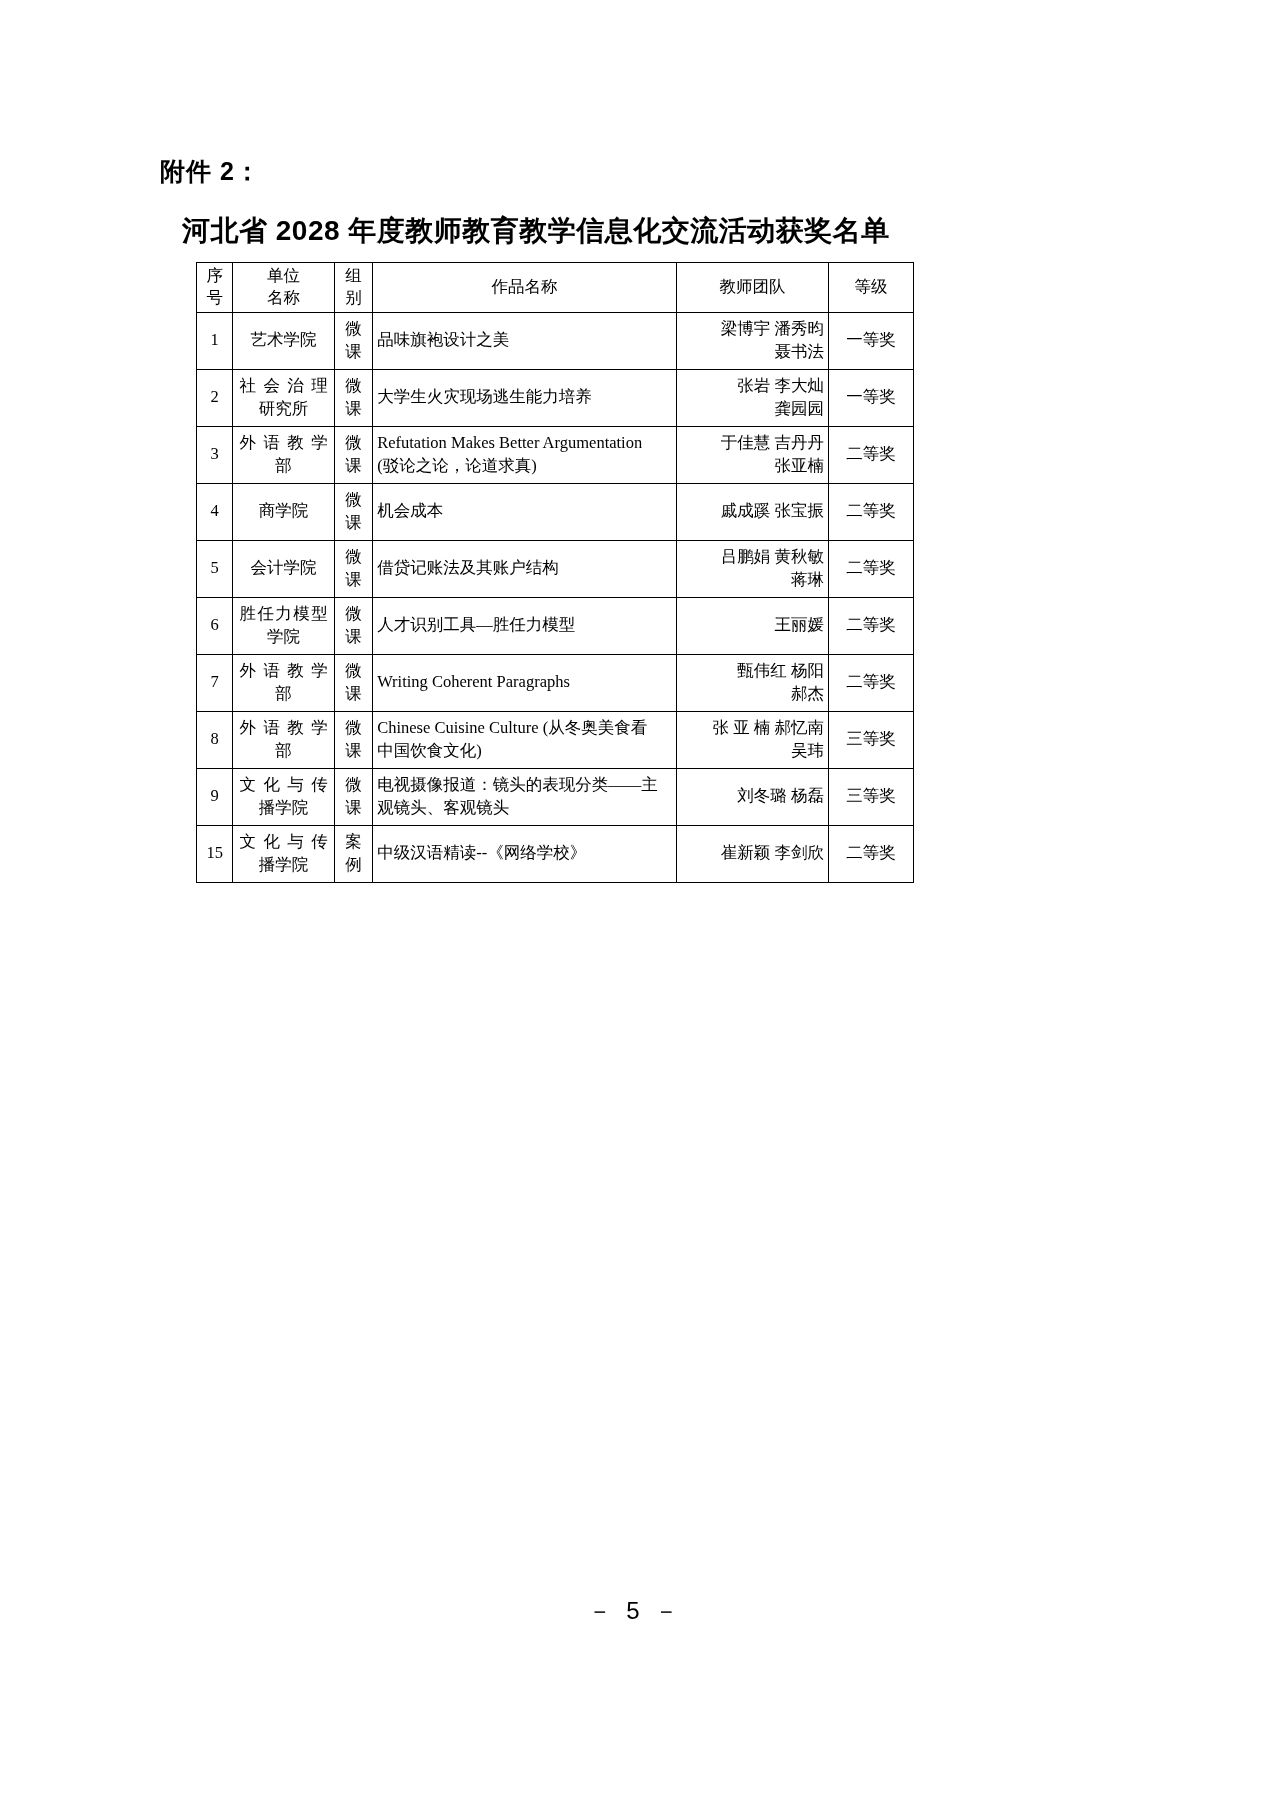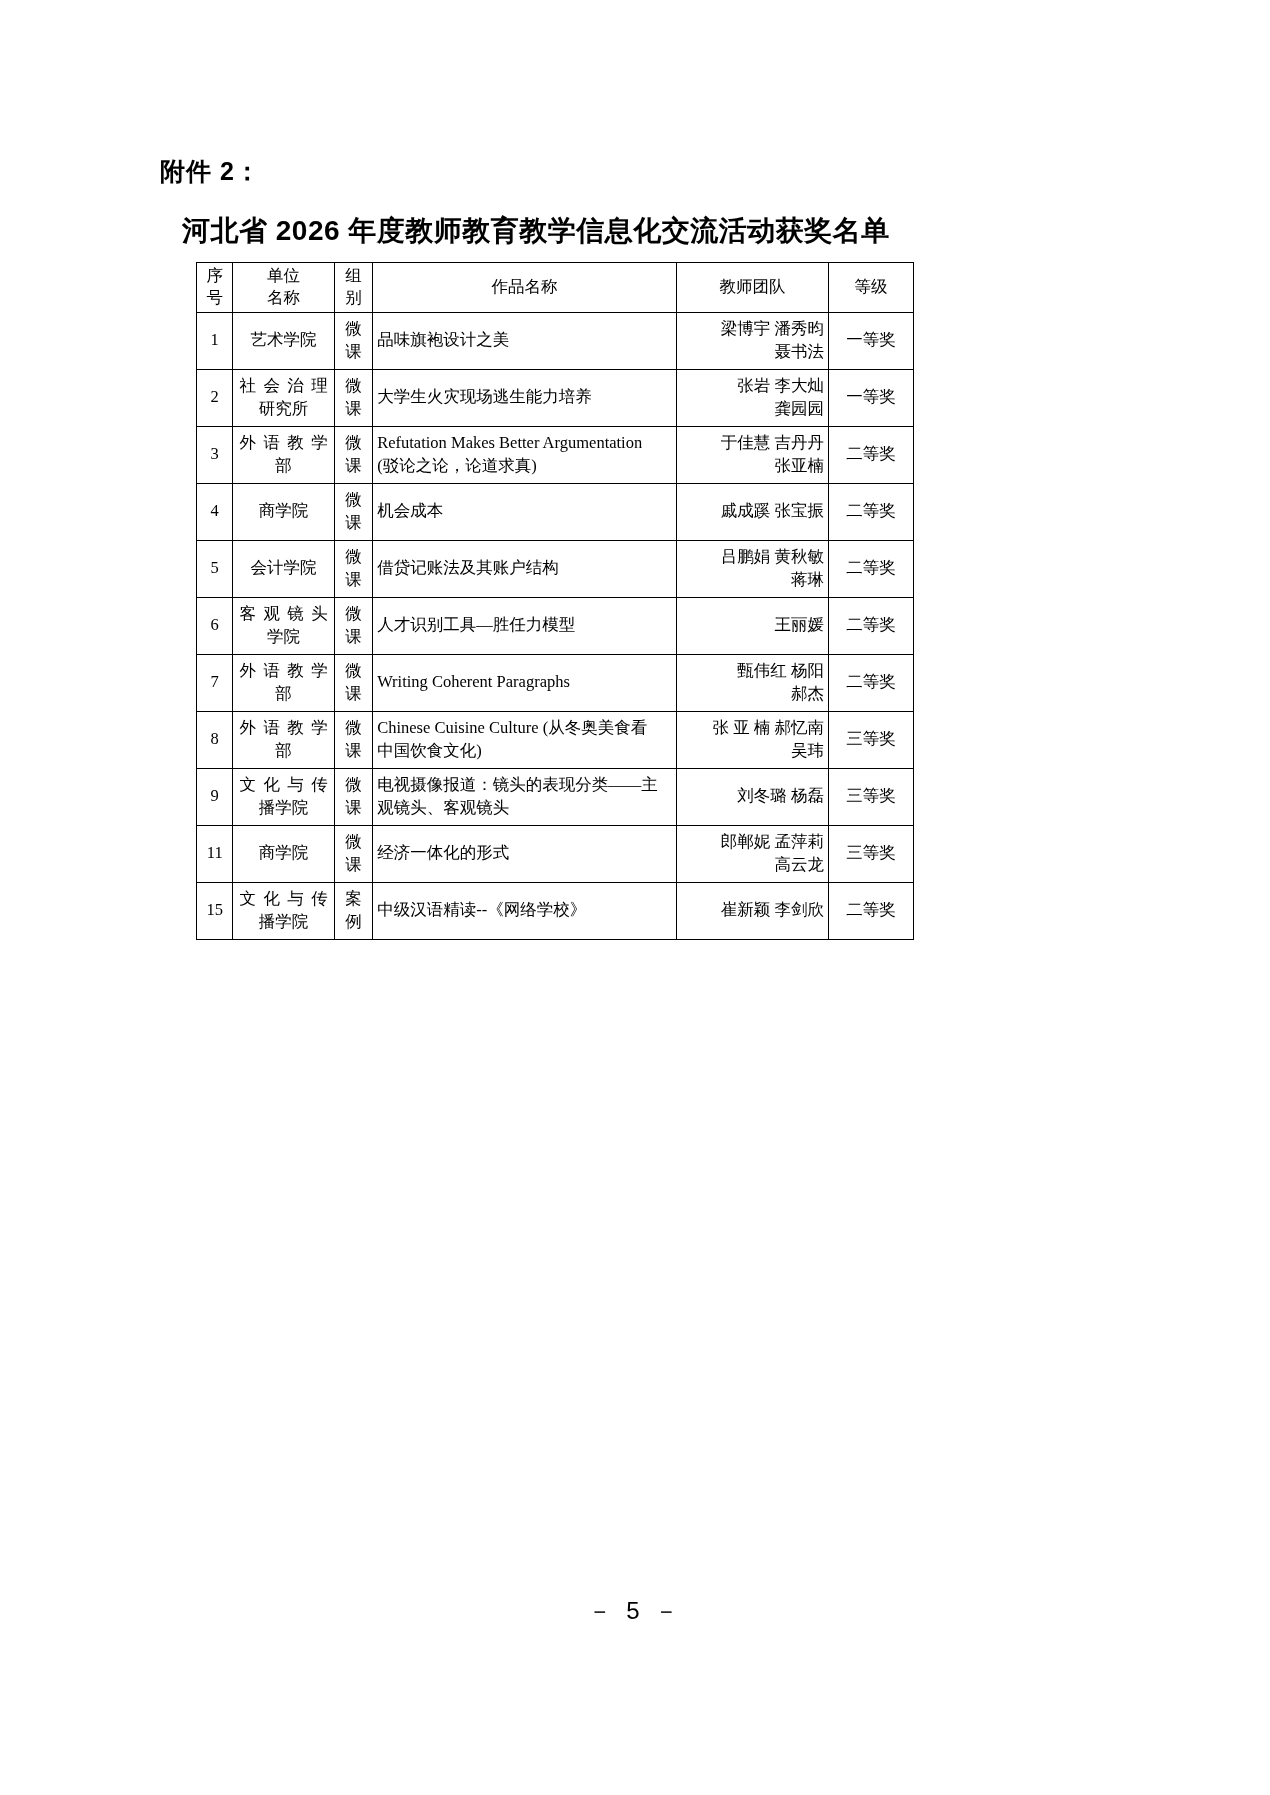--- a/index.html
+++ b/index.html
@@ -127,21 +127,21 @@
     letter-spacing: 4px;
   }
 </style>
 </head>
 <body>
 
 <div class="page">
 
   <div class="attachment-label">附件 2：</div>
 
-  <div class="doc-title">河北省 2026 年度教师教育教学信息化交流活动获奖名单</div>
+  <div class="doc-title">河北省 2028 年度教师教育教学信息化交流活动获奖名单</div>
 
   <table class="award-table">
     <colgroup>
       <col class="col-no">
       <col class="col-unit">
       <col class="col-group">
       <col class="col-work">
       <col class="col-team">
       <col class="col-level">
     </colgroup>
@@ -253,21 +253,21 @@
           </td>
           <td class="team">
             <div>吕鹏娟 黄秋敏</div>
             <div>蒋琳</div>
           </td>
           <td class="level">二等奖</td>
         </tr>
         <tr class="row-h2">
           <td class="no">6</td>
           <td class="unit">
-            <div class="just">客观镜头</div>
+            <div class="just">胜任力模型</div>
             <div>学院</div>
           </td>
           <td class="group">
             <div>微</div>
             <div>课</div>
           </td>
           <td class="work">
             <div>人才识别工具—胜任力模型</div>
           </td>
           <td class="team">
@@ -327,38 +327,20 @@
           <td class="work">
             <div>电视摄像报道：镜头的表现分类——主</div>
             <div>观镜头、客观镜头</div>
           </td>
           <td class="team">
             <div>刘冬璐 杨磊</div>
           </td>
           <td class="level">三等奖</td>
         </tr>
         <tr class="row-h2">
-          <td class="no">11</td>
-          <td class="unit">
-            <div>商学院</div>
-          </td>
-          <td class="group">
-            <div>微</div>
-            <div>课</div>
-          </td>
-          <td class="work">
-            <div>经济一体化的形式</div>
-          </td>
-          <td class="team">
-            <div>郎郸妮 孟萍莉</div>
-            <div>高云龙</div>
-          </td>
-          <td class="level">三等奖</td>
-        </tr>
-        <tr class="row-h2">
           <td class="no">15</td>
           <td class="unit">
             <div class="just">文化与传</div>
             <div>播学院</div>
           </td>
           <td class="group">
             <div>案</div>
             <div>例</div>
           </td>
           <td class="work">

